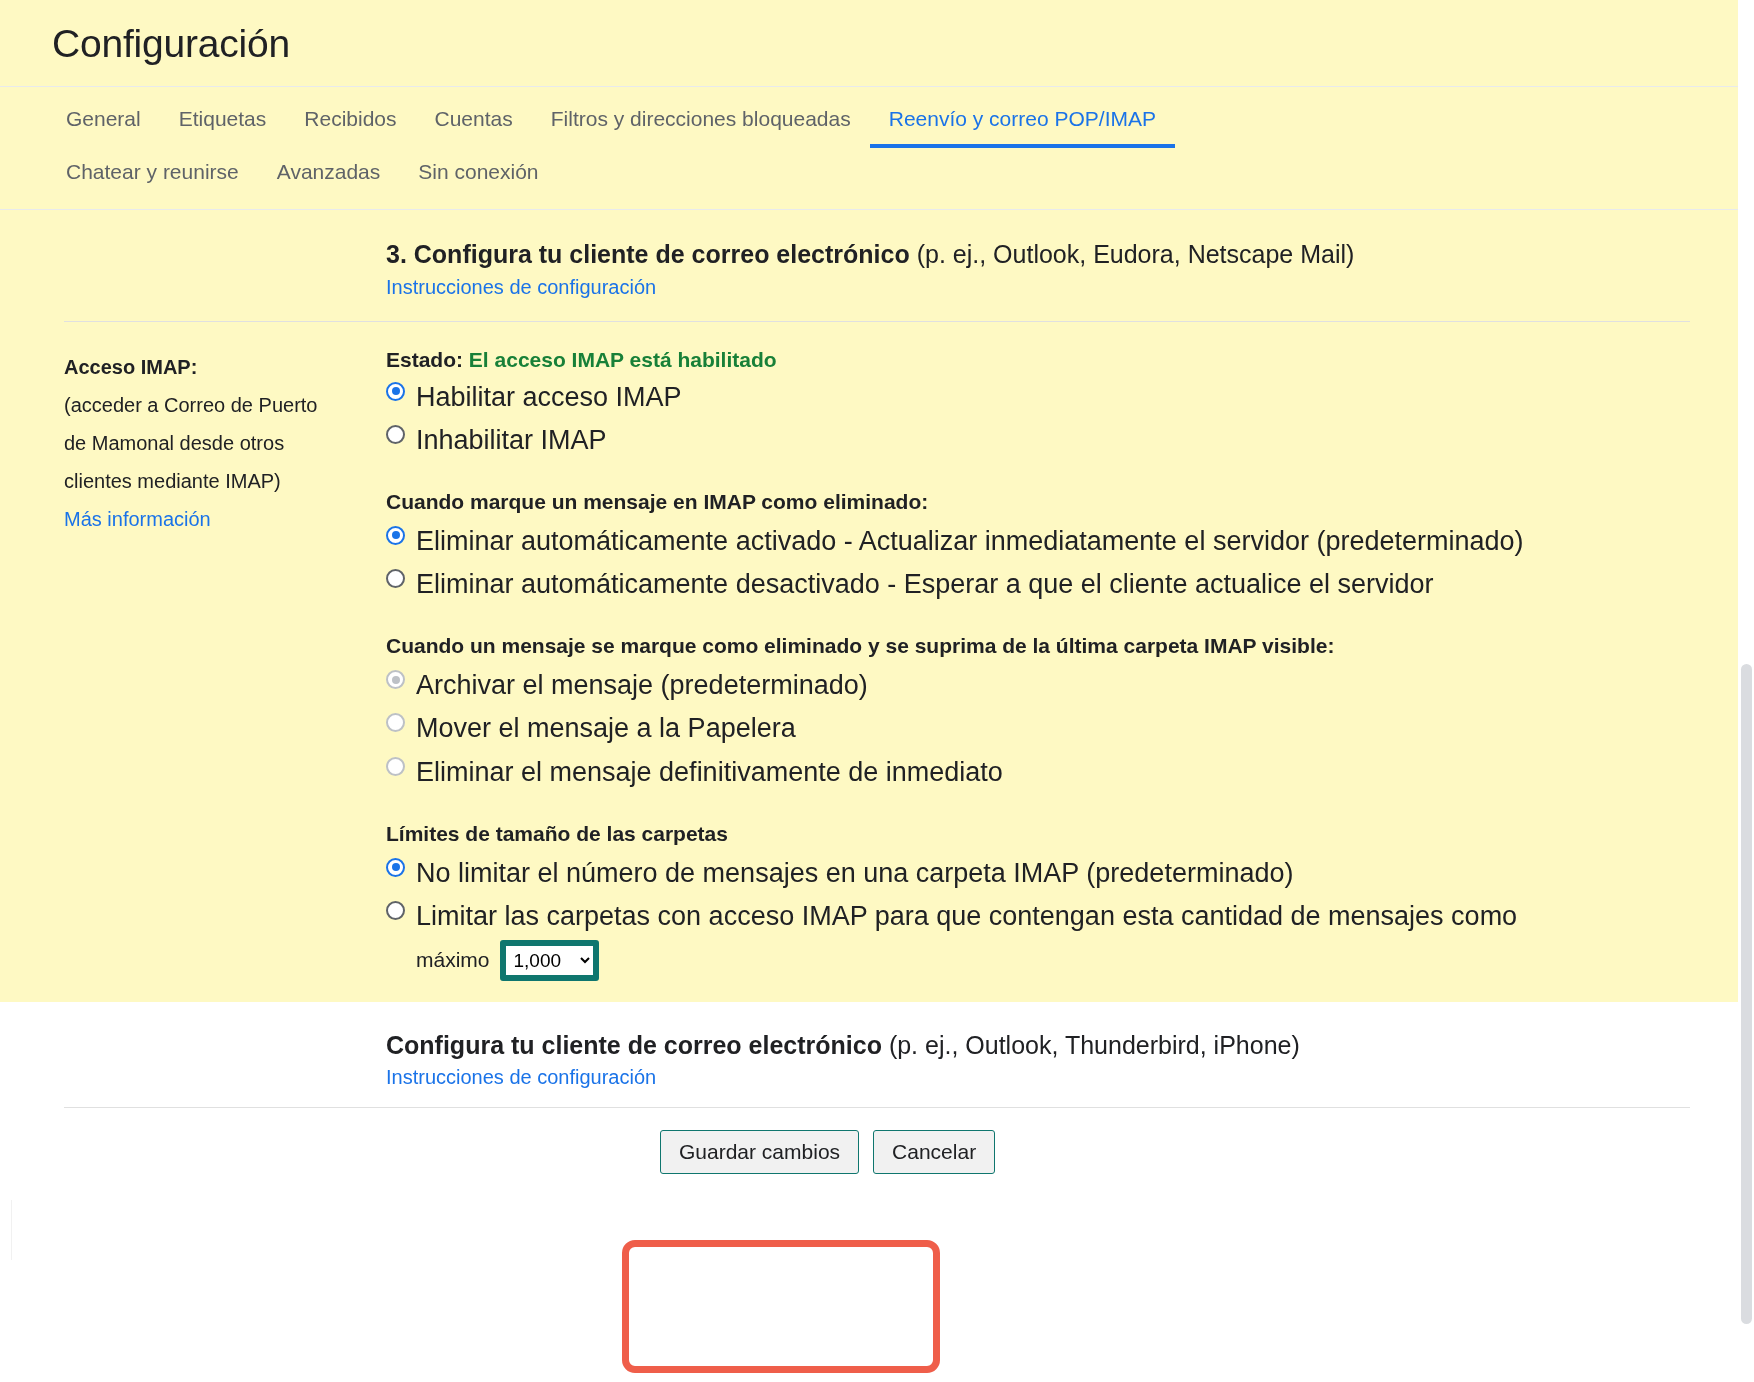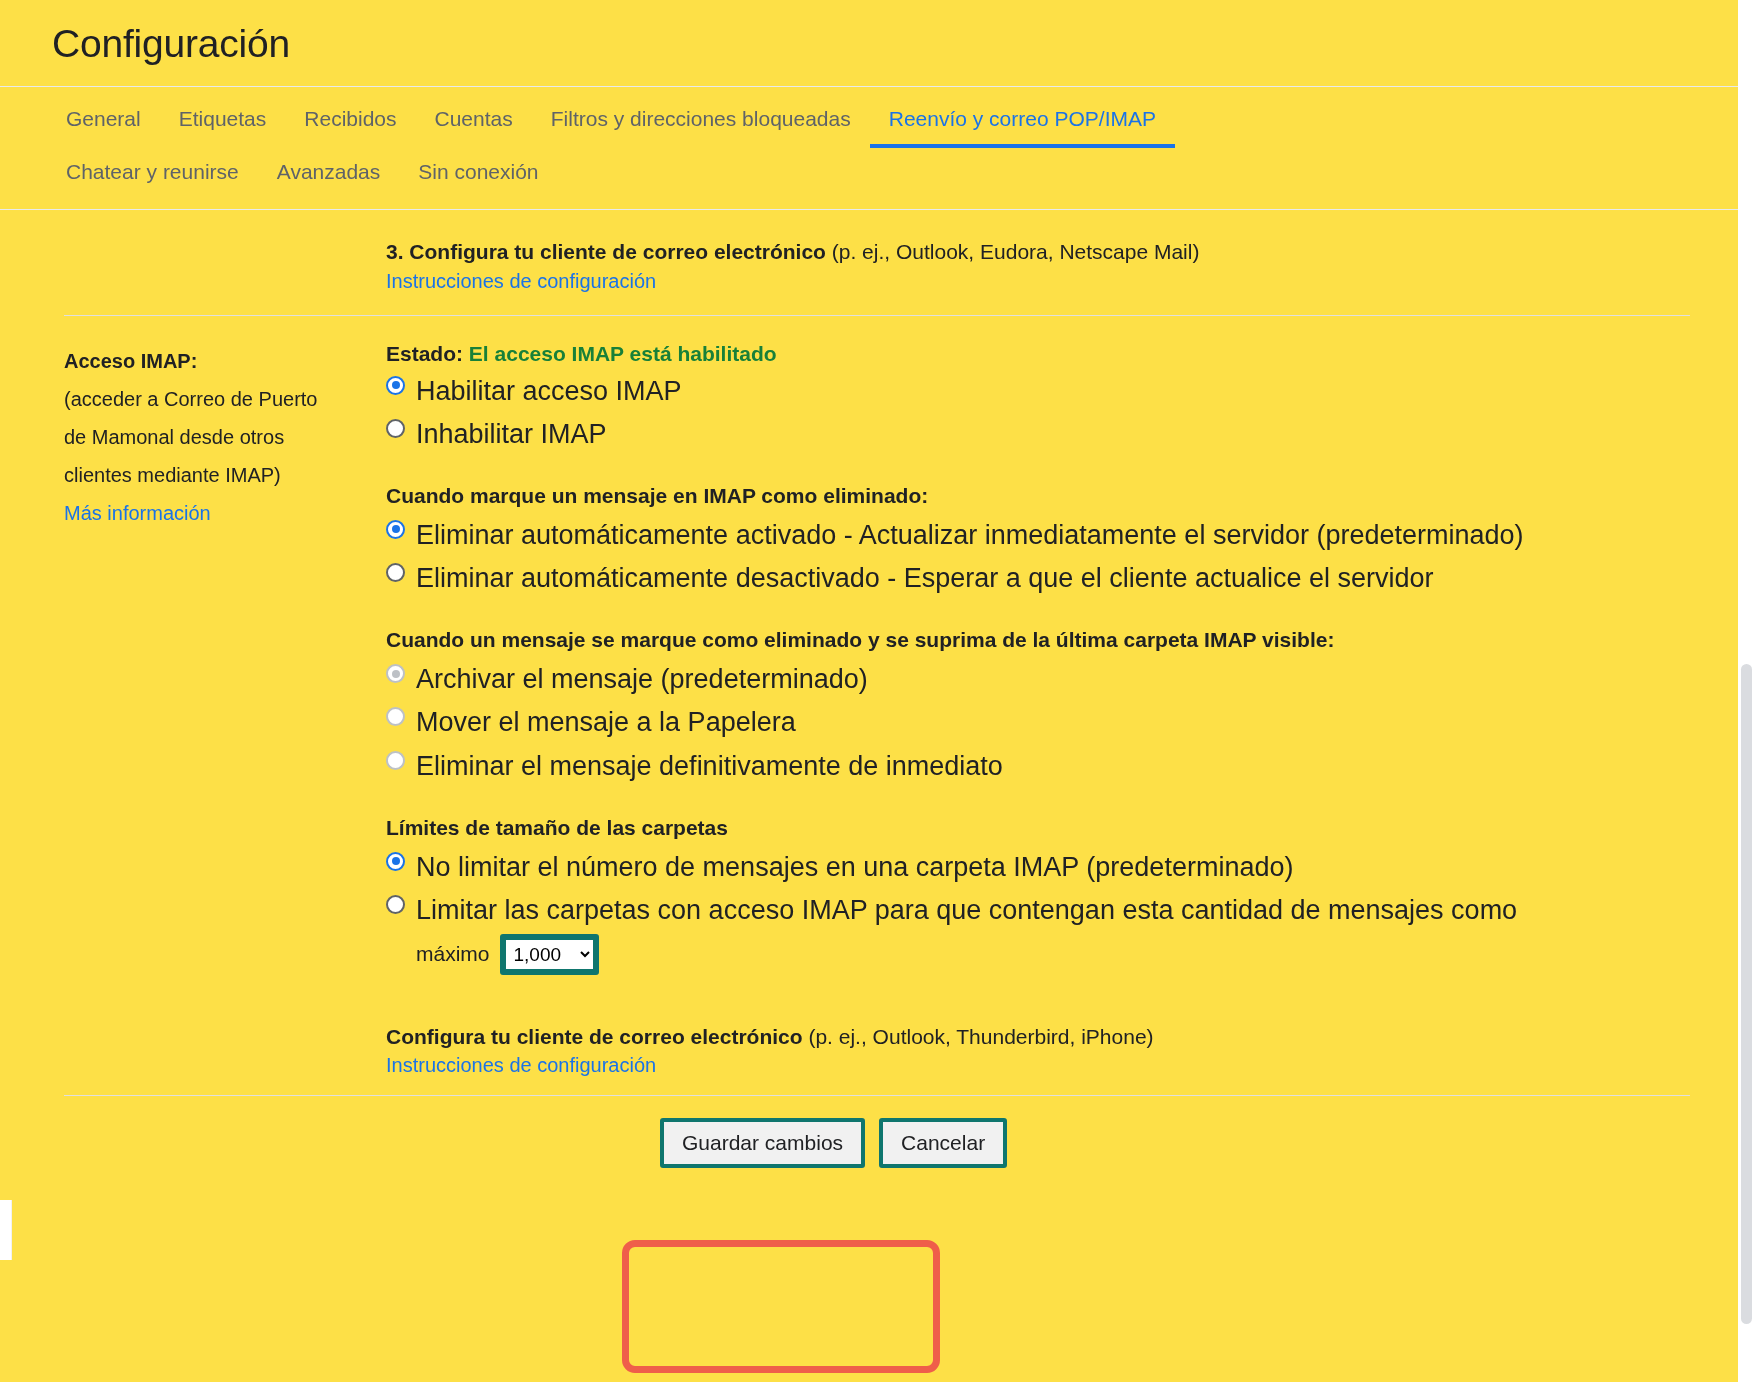--- a/index.html
+++ b/index.html
@@ -6,22 +6,22 @@
   html, body {
     margin: 0; padding: 0;
     width: 1754px; height: 1382px;
     background: #ffffff;
     font-family: "Liberation Sans", sans-serif;
     color: #202124;
     overflow: hidden;
   }
   .page {
     position: relative;
-    width: 1754px; height: 1382px;
-    background: #fde047;
+    width: 1754px; height: 1002px;
+    background: #fef9c3;
   }
 
   
   .header {
     padding: 22px 0 20px 52px;
     border-bottom: 1px solid #e8eaed;
   }
   .header h1 {
     margin: 0;
     font-size: 39px;
@@ -83,21 +83,21 @@
     text-decoration: none;
     cursor: pointer;
   }
   .body-col {
     flex: 1 1 auto;
     font-size: 20px;
     color: #202124;
   }
 
   .heading-line {
-    font-size: 21px;
+    font-size: 25px;
     line-height: 1.5;
     margin-bottom: 2px;
   }
   .heading-line b { font-weight: 700; }
 
   .divider {
     height: 1px;
     background: #e0e0e0;
     margin: 22px 64px 0 64px;
   }
@@ -179,21 +179,21 @@
     display: flex;
     gap: 14px;
     padding: 22px 0 0 660px;
     align-items: center;
   }
   .btn {
     font-family: "Liberation Sans", sans-serif;
     font-size: 21px;
     padding: 8px 18px;
     background: #f1f1f1;
-    border: 4px solid #0f766e;
+    border: 1px solid #0f766e;
     border-radius: 3px;
     color: #202124;
     cursor: pointer;
     line-height: 1.2;
   }
 
   
   .highlight-box {
     position: absolute;
     left: 622px;

